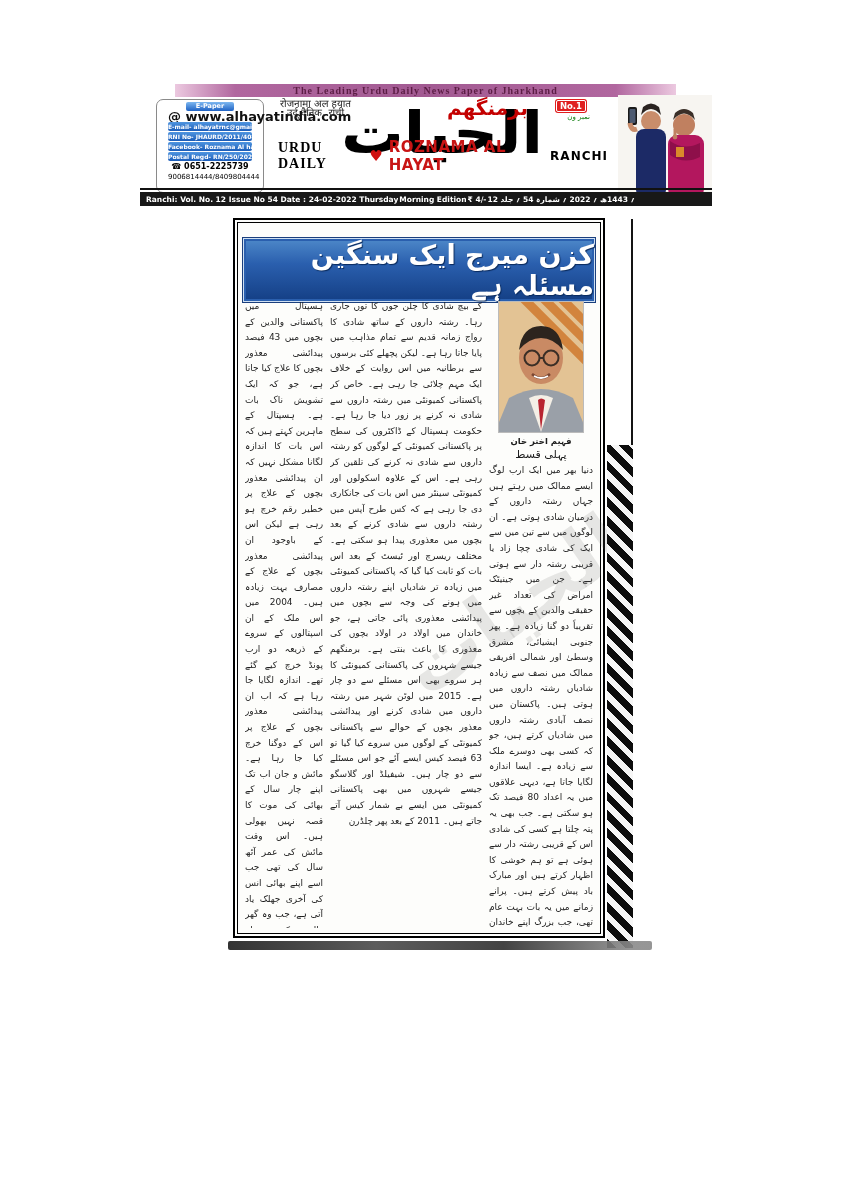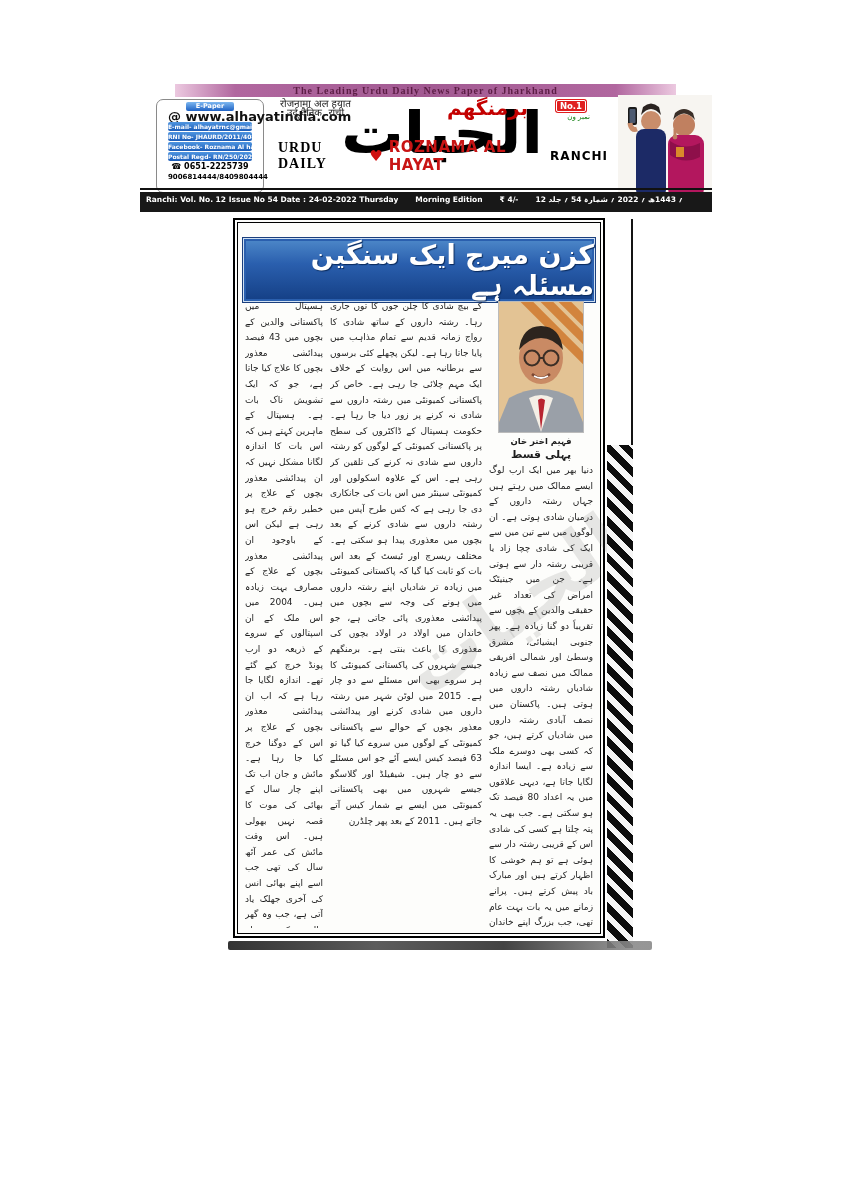--- a/index.html
+++ b/index.html
@@ -15,21 +15,21 @@
   
   .contact{position:absolute;left:156px;top:99px;width:108px;height:94px;border:1px solid #8a8a8a;
     border-radius:7px;background:#fff;padding:2px 11px;box-sizing:border-box;display:flex;
     flex-direction:column;gap:1px;text-align:center;}
   .contact .btn{background:linear-gradient(180deg,#7db7f0,#1e62c4);color:#fff;font-weight:bold;
     font-size:6.5px;border-radius:2px;line-height:9px;margin:0 18px;}
   .contact .site{font-size:13px;font-weight:bold;color:#111;line-height:9px;white-space:nowrap;}
   .contact .brow{background:linear-gradient(180deg,#4f95e0,#1b5cb8);color:#fff;font-weight:bold;
     font-size:6px;line-height:9px;border-radius:2px;white-space:nowrap;overflow:hidden;}
   .contact .phone{font-size:8px;font-weight:bold;line-height:10px;color:#000;}
-  .contact .mob{font-size:7px;font-weight:bold;line-height:9px;color:#000;white-space:nowrap;}
+  .contact .mob{font-size:7px;font-weight:normal;line-height:9px;color:#000;white-space:nowrap;}
 
   
   .masthead{position:absolute;left:268px;top:96px;width:348px;height:94px;}
   .hindi{position:absolute;left:12px;top:3px;font-size:10px;line-height:9px;color:#222;text-align:center;}
   .urdu-big{position:absolute;left:6px;top:2px;width:336px;text-align:center;font-weight:bold;
     font-size:58px;line-height:70px;color:#000;transform:scaleX(1.08);direction:rtl;}
   .urdu-top{position:absolute;right:88px;top:0px;font-weight:bold;font-size:20px;color:#c40000;direction:rtl;}
   .badge{position:absolute;right:30px;top:4px;background:#e01f1f;border:1px solid #fff;
     box-shadow:0 0 0 1px #e01f1f;color:#fff;font-weight:bold;font-size:8.5px;line-height:10px;
     padding:0 3px;border-radius:2px;}
@@ -38,22 +38,22 @@
   .mast-row .ud{font-family:"Liberation Serif",serif;font-weight:bold;font-size:14px;color:#000;letter-spacing:1px;}
   .mast-row .heart{color:#d01010;font-size:15px;line-height:14px;}
   .mast-row .rah{font-weight:bold;font-size:15px;color:#c81414;letter-spacing:0.5px;}
   .mast-row .city{font-weight:bold;font-size:12px;color:#000;letter-spacing:1px;}
 
   
   .women{position:absolute;left:618px;top:95px;width:94px;height:103px;background:#f6f4f0;overflow:hidden;}
 
   
   .thinline{position:absolute;left:140px;top:188px;width:572px;height:2px;background:#111;}
-  .infobar{position:absolute;left:140px;top:192px;width:572px;height:20px;background:#181818;
-    color:#fff;font-weight:bold;font-size:7.5px;line-height:15px;display:flex;gap:17px;
+  .infobar{position:absolute;left:140px;top:192px;width:572px;height:14px;background:#181818;
+    color:#fff;font-weight:bold;font-size:7.5px;line-height:15px;display:flex;gap:1px;
     padding:0 6px;box-sizing:border-box;white-space:nowrap;}
   .infobar .seg{overflow:hidden;}
   .infobar .rt{direction:rtl;}
 
   
   .article-outer{position:absolute;left:233px;top:218px;width:372px;height:720px;border:2px solid #000;
     box-sizing:border-box;background:#fdfdfb;}
   .article-inner{position:absolute;left:2px;top:2px;right:2px;bottom:2px;border:1px solid #000;}
 
   .headline{position:absolute;left:5px;right:5px;top:15px;height:62px;
@@ -64,21 +64,21 @@
 
   .cols{position:absolute;left:7px;right:7px;top:76px;bottom:5px;display:flex;direction:rtl;gap:7px;}
   .col{font-size:9px;line-height:15.6px;text-align:justify;color:#1c1c1c;direction:rtl;overflow:hidden;}
   .col-r{width:104px;}
   .col-m{width:152px;}
   .col-l{flex:1;}
   .col p{margin:0;}
 
   .manphoto{width:84px;height:130px;margin:2px auto 2px;border:1px solid #bbb;display:block;}
   .caption{text-align:center;font-size:8.5px;font-weight:bold;line-height:12px;direction:rtl;}
-  .installment{text-align:center;font-size:11px;font-weight:bold;line-height:16px;direction:rtl;}
+  .installment{text-align:center;font-size:11px;font-weight:normal;line-height:16px;direction:rtl;}
 
   .watermark{position:absolute;left:388px;top:560px;font-size:78px;font-weight:bold;
     color:rgba(110,110,110,0.16);transform:rotate(-35deg);direction:rtl;pointer-events:none;}
 
   
   .vline{position:absolute;left:631px;top:219px;width:2px;height:228px;background:#141414;}
   .hatch{position:absolute;left:607px;top:445px;width:26px;height:503px;
     background:repeating-linear-gradient(45deg,#0d0d0d 0 7px,#f6f6f6 7px 13px);}
   .bshadow{position:absolute;left:228px;top:941px;width:424px;height:9px;
     background:linear-gradient(90deg,#1c1c1c,#4a4a4a 35%,#2e2e2e 65%,#8a8a8a 95%);opacity:.9;border-radius:2px;}

